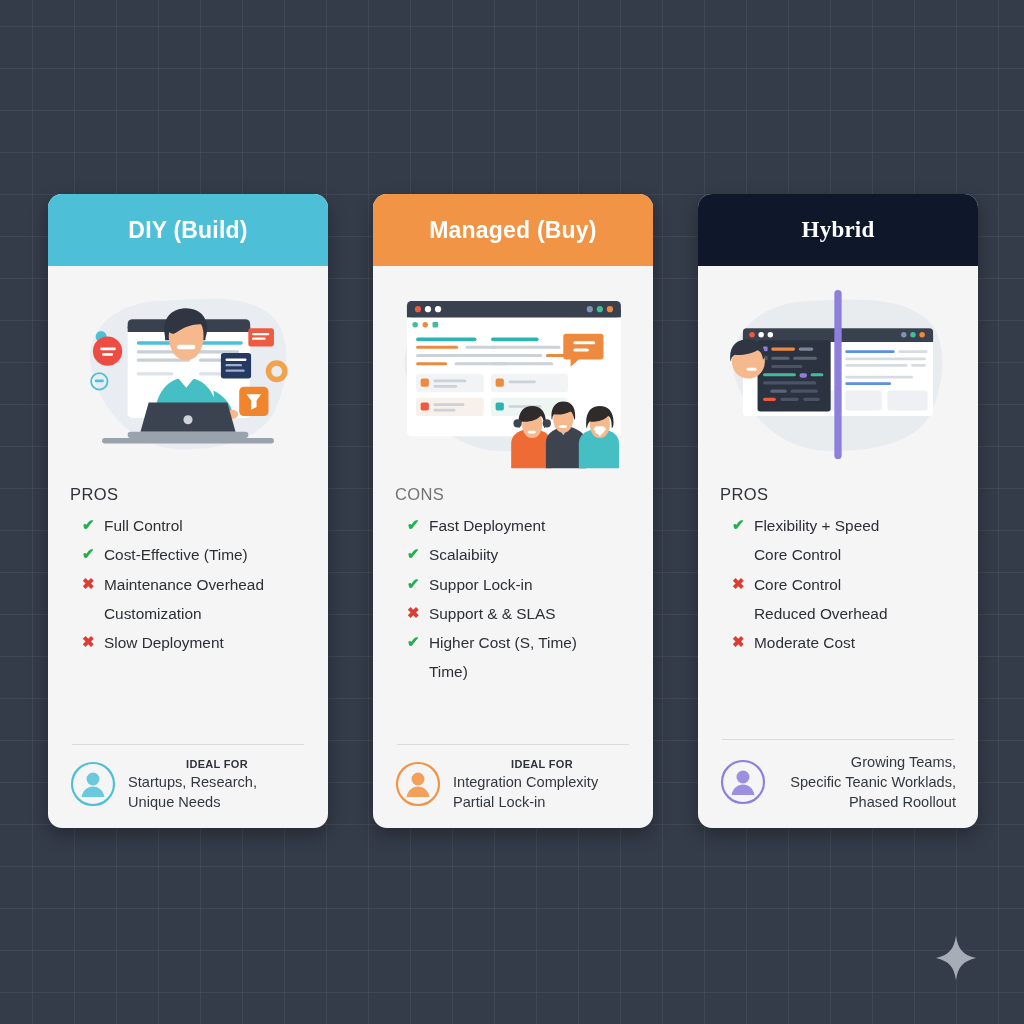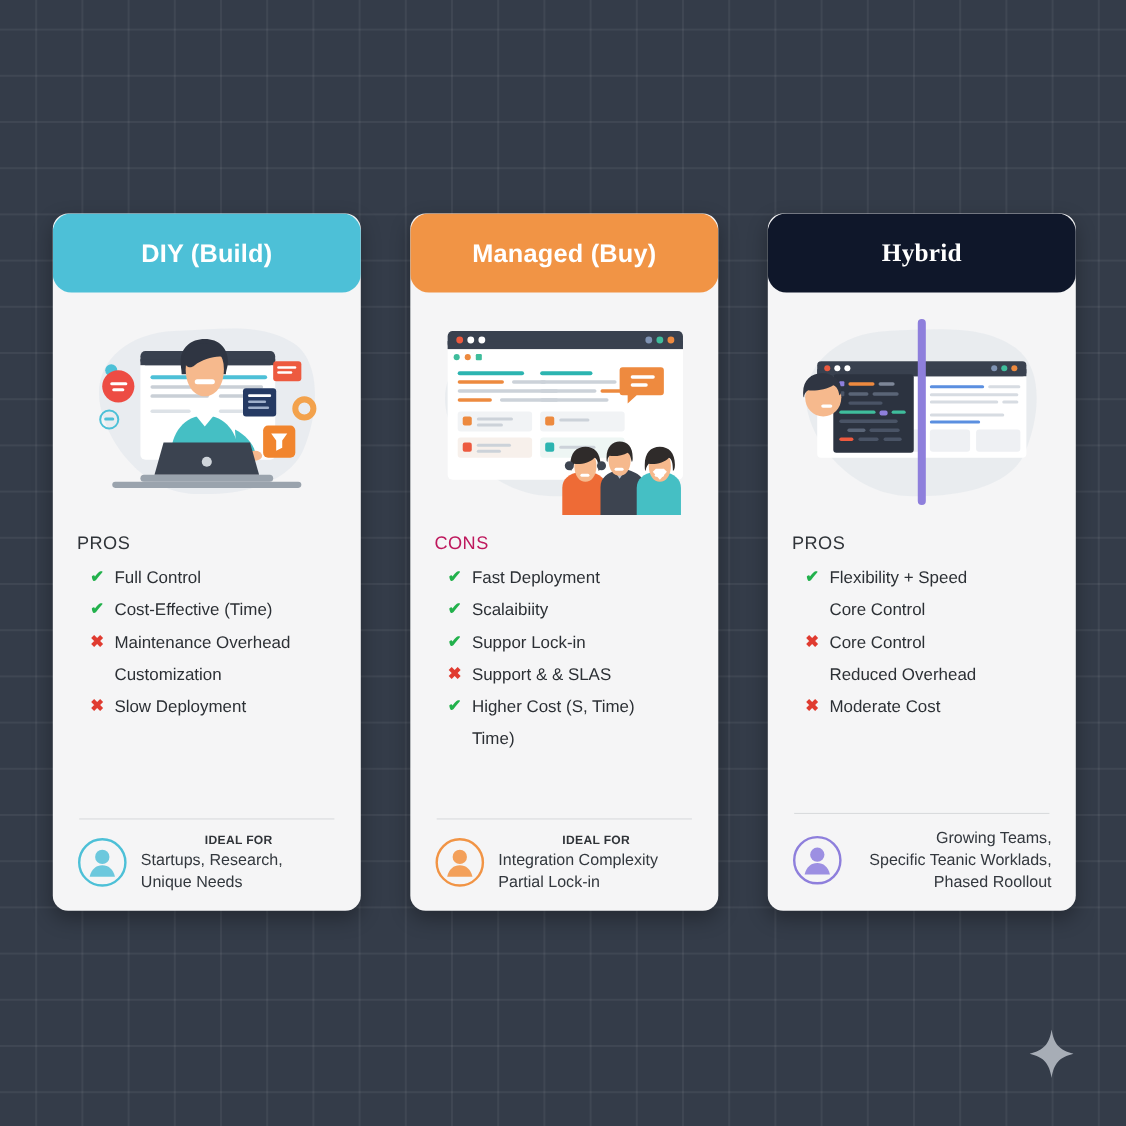--- a/index.html
+++ b/index.html
@@ -43,21 +43,20 @@
   }
   .card-header {
     height: 72px;
     display: flex;
     align-items: center;
     justify-content: center;
     color: #ffffff;
     font-size: 23px;
     font-weight: bold;
     letter-spacing: 0.2px;
-    border-radius: 17px;
   }
   .card--diy  .card-header { background: #4dc0d7; }
   .card--man  .card-header { background: #f19445; }
   .card--hyb  .card-header { background: #0f172a; font-family: Liberation Serif, serif; }
 
   .card-body {
     flex: 1;
     display: flex;
     flex-direction: column;
     padding: 0 22px;
@@ -73,21 +72,21 @@
 
   
   .list-wrap { padding-top: 8px; }
   .list-title {
     font-size: 16.5px;
     font-weight: normal;
     color: #2f3338;
     letter-spacing: 0.4px;
     margin-bottom: 7px;
   }
-  .list-title.is-cons { color: #be185d; }
+  .list-title.is-cons { color: #737373; }
   ul.feature-list { list-style: none; margin: 0; padding: 0; }
   ul.feature-list li {
     display: flex;
     align-items: flex-start;
     font-size: 15.4px;
     color: #2c3035;
     line-height: 1.9;
     padding-left: 12px;
   }
   li .mark {

